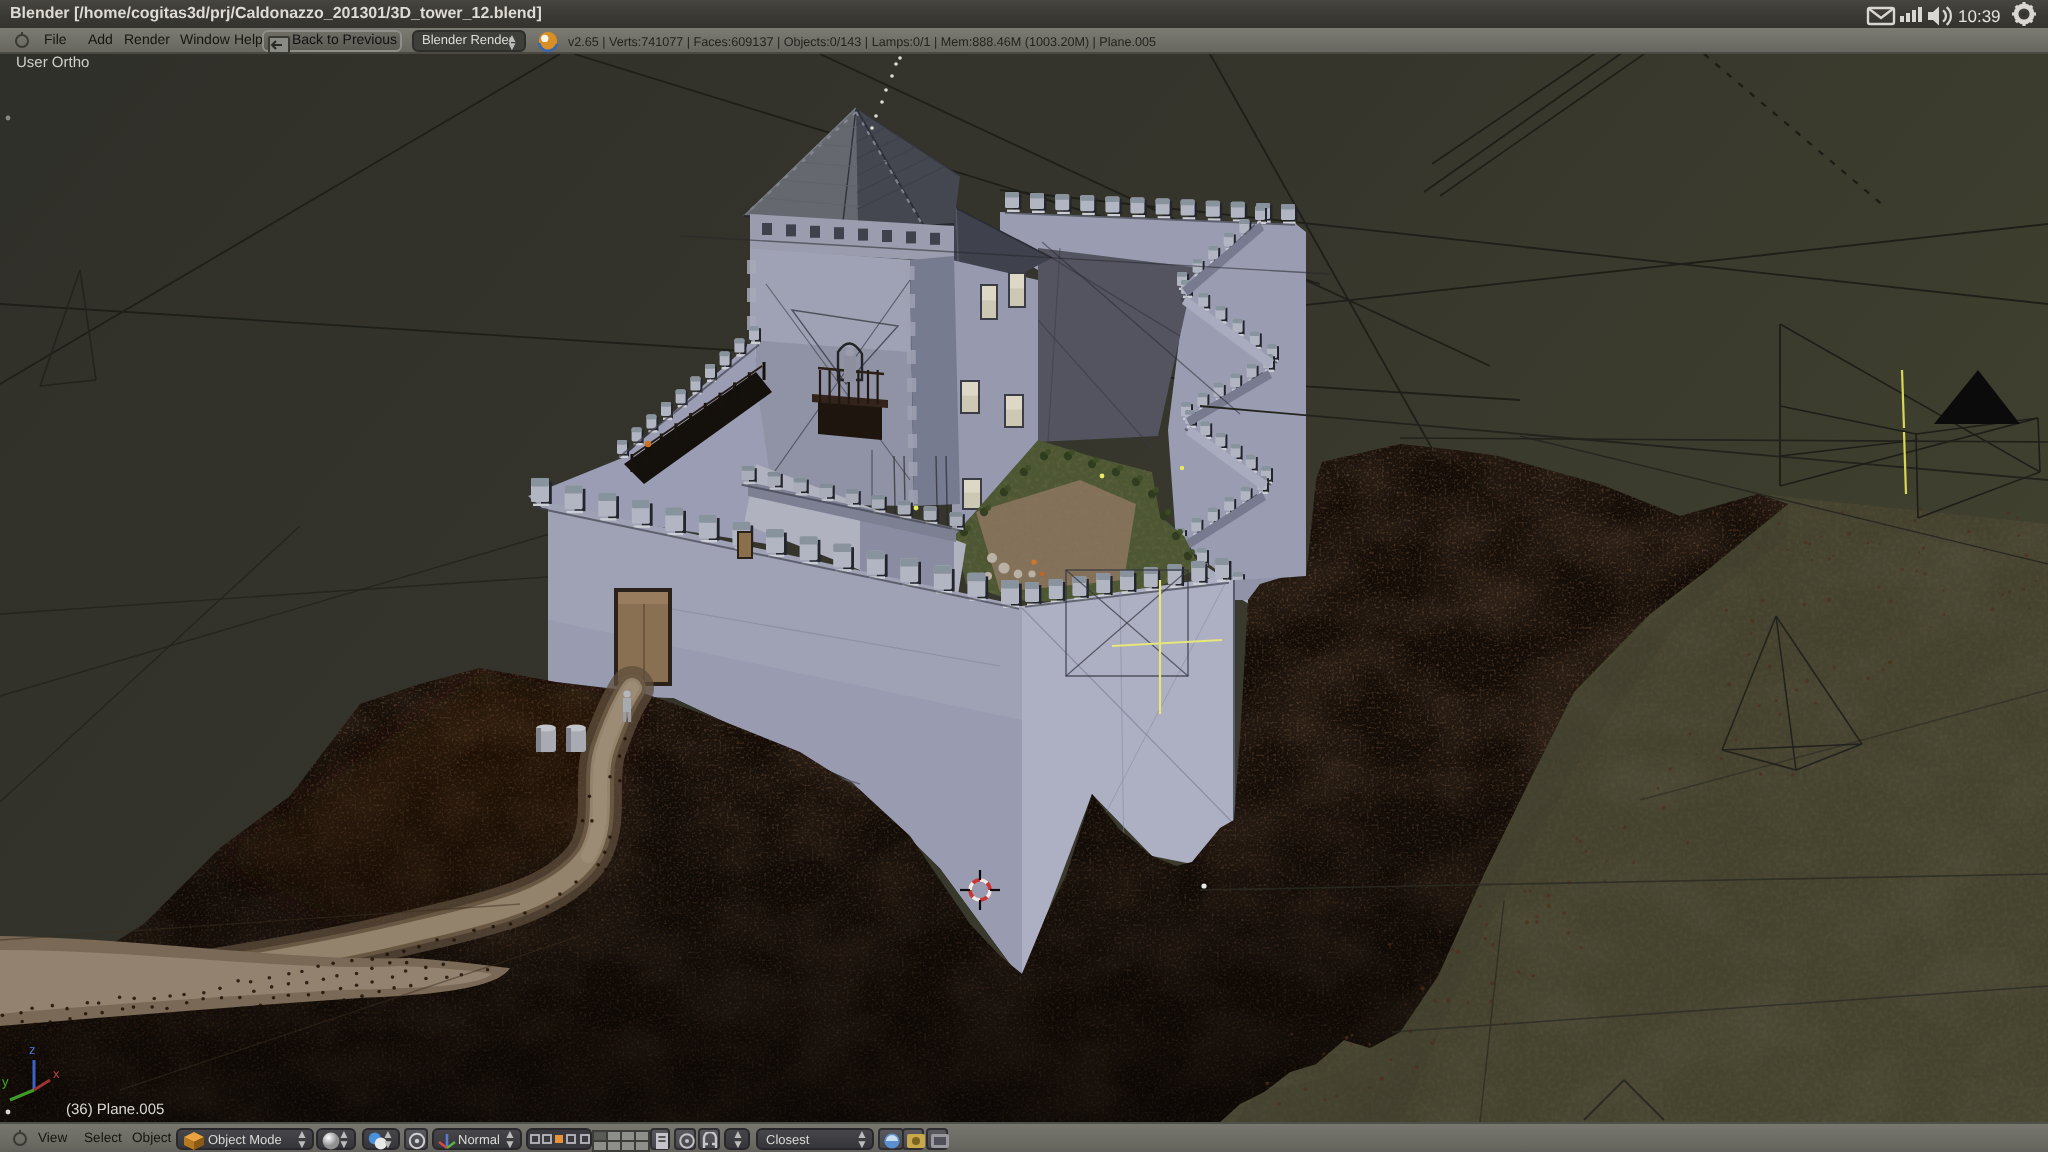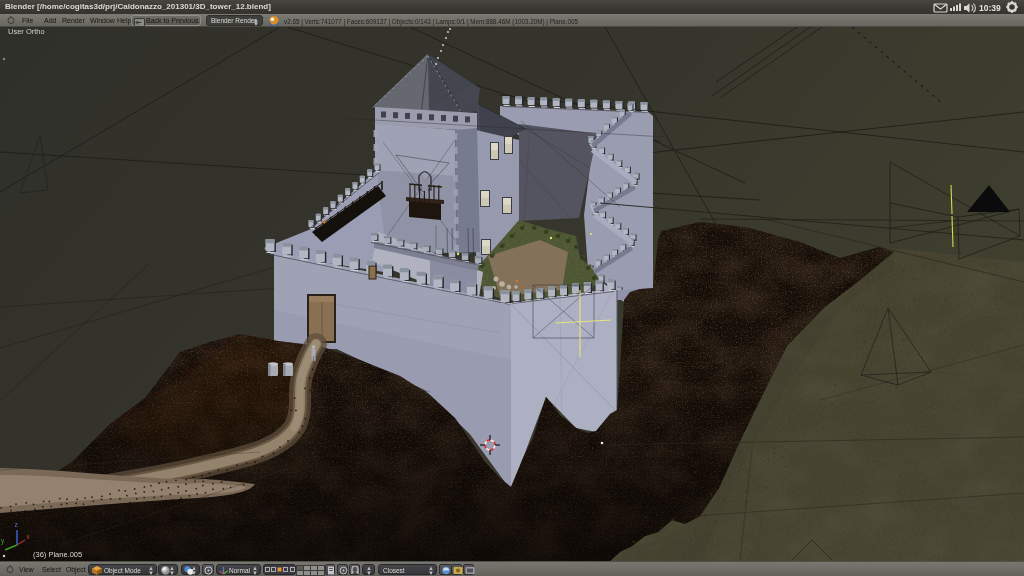--- a/index.html
+++ b/index.html
@@ -1,16 +1,16 @@
 <!DOCTYPE html>
 <html><head><meta charset="utf-8"><style>
 html,body{margin:0;padding:0;width:1024px;height:576px;overflow:hidden;background:#34342a;font-family:"Liberation Sans",sans-serif;}
 #topbar{position:absolute;left:0;top:0;width:1024px;height:14px;background:linear-gradient(#474540,#3a3833 60%,#35332e);}
 #title{position:absolute;left:5px;top:2px;font-size:8px;font-weight:bold;color:#dedad4;}
-#clock{position:absolute;left:979px;top:3px;font-size:8.5px;color:#e6e3de;font-weight:bold;}
+#clock{position:absolute;left:979px;top:3px;font-size:8.5px;color:#e6e3de;}
 #menubar{position:absolute;left:0;top:14px;width:1024px;height:13px;background:linear-gradient(#7b7a73,#68675f);border-bottom:1px solid #4a4942;box-sizing:border-box;}
 .mitem{position:absolute;top:3px;font-size:7px;color:#15150f;}
 #btp{position:absolute;left:131px;top:1px;height:11px;width:70px;box-sizing:border-box;border:1px solid #8f8e88;border-radius:3px;background:linear-gradient(#6e6d66,#5b5a52);font-size:7px;color:#111;padding:0 0 0 14px;line-height:10px;}
 #btpicon{position:absolute;left:2px;top:1.5px;width:9px;height:7px;border:1px solid #3a3a35;border-radius:1px;background:#8a8a84;}
 #brdd{position:absolute;left:206px;top:1px;width:57px;height:11px;background:#3e3e3a;border:1px solid #2e2e2a;border-radius:3px;font-size:6.5px;color:#ddddd8;line-height:10px;padding-left:4px;box-sizing:border-box;}
 #vinfo{position:absolute;left:284px;top:4px;font-size:6.3px;color:#23231f;}
 #botbar{position:absolute;left:0;top:561px;width:1024px;height:15px;background:linear-gradient(#78776f,#6a6962 70%,#61605a);border-top:1px solid #50504a;box-sizing:border-box;}
 .bitem{position:absolute;top:4px;font-size:6.8px;color:#15150f;}
 .dd{position:absolute;top:2px;height:11px;background:linear-gradient(#46464a,#36363a);border:1px solid #28282c;border-radius:3px;box-sizing:border-box;color:#d9d9d5;font-size:6.5px;}
 .arr{position:absolute;right:2px;top:1px;font-size:6px;color:#bbb;line-height:4.5px;}

